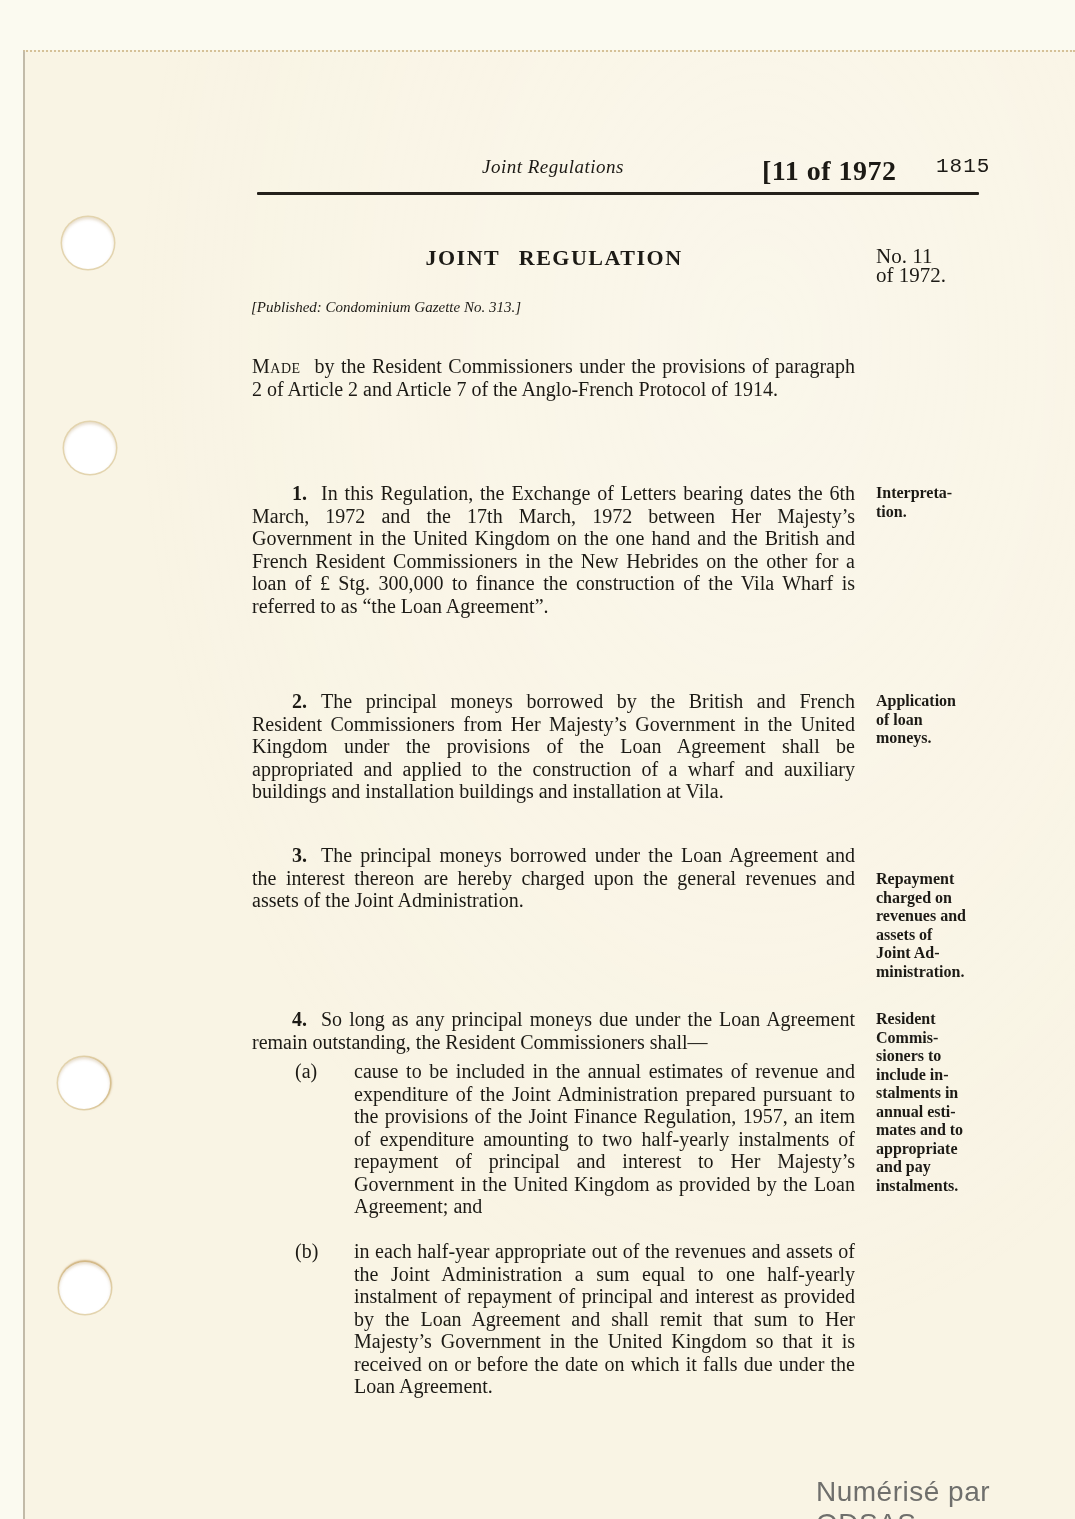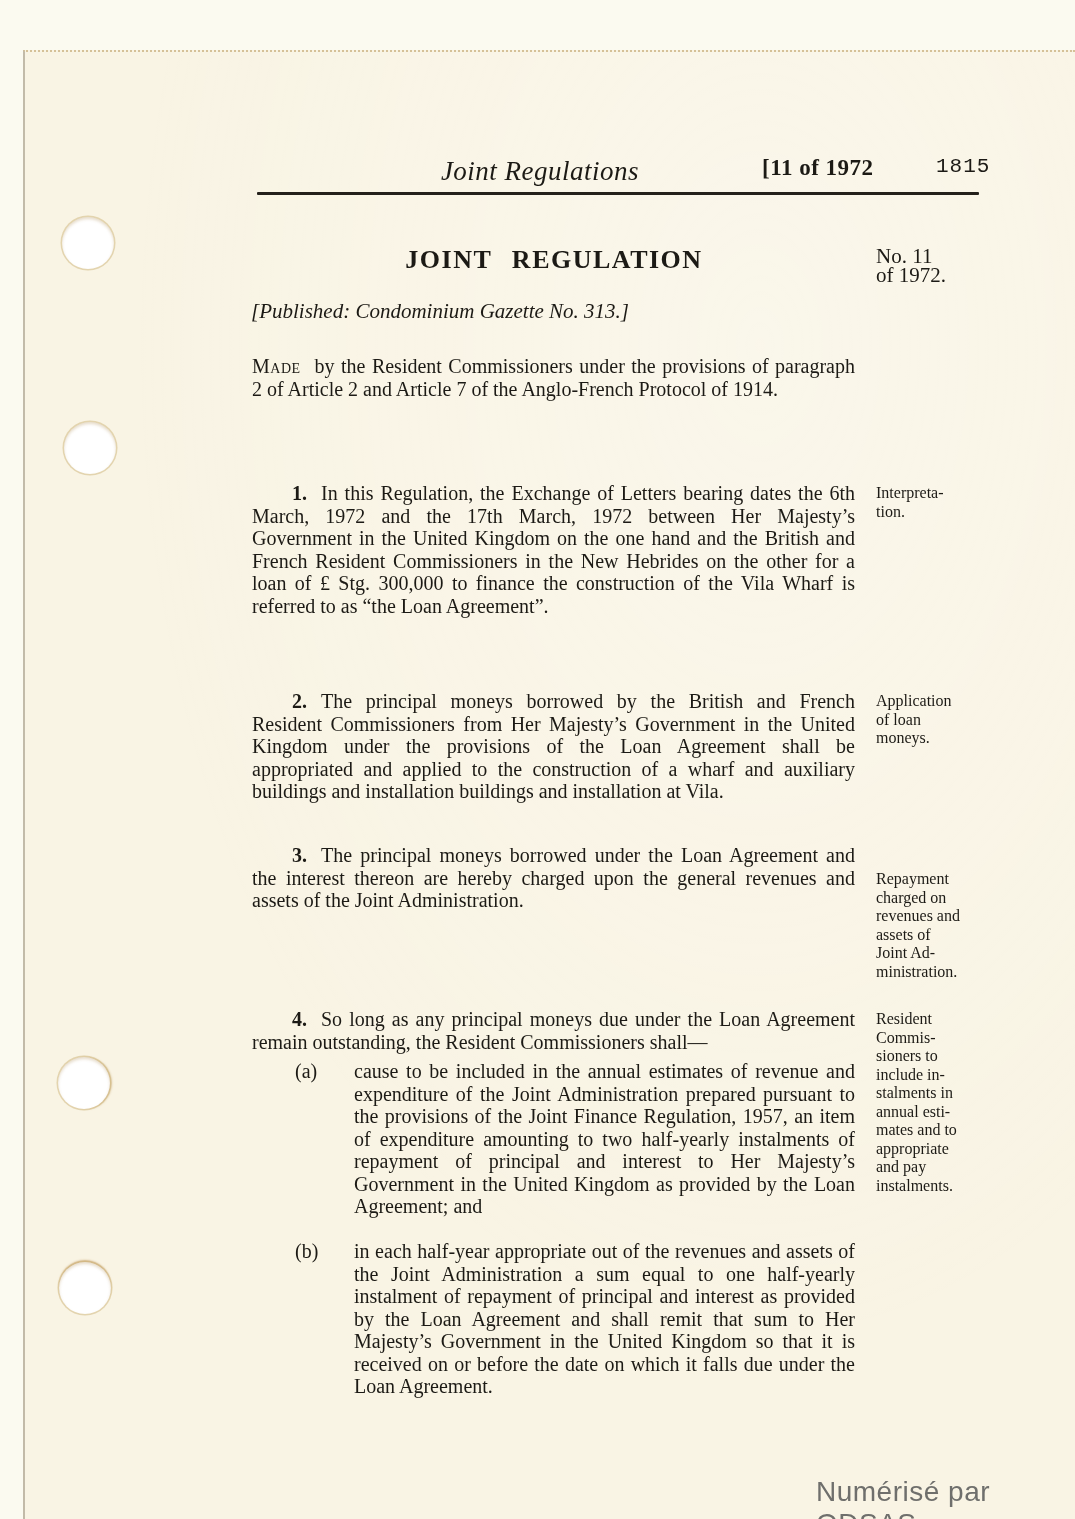--- a/index.html
+++ b/index.html
@@ -23,61 +23,61 @@
     position:absolute;width:52px;height:52px;border-radius:50%;
     background:#ffffff;
     box-shadow:0 0 0 1.5px rgba(205,180,120,.5), inset 0 2px 3px rgba(160,120,50,.25);
   }
   .hole.h1{left:62px;top:217px;}
   .hole.h2{left:64px;top:422px;}
   .hole.h3{left:58px;top:1057px;box-shadow:0 0 0 1.5px rgba(205,180,120,.5), 2px 0 2px rgba(170,120,40,.35), inset 0 2px 3px rgba(160,120,50,.25);}
   .hole.h4{left:59px;top:1262px;box-shadow:0 0 0 1.5px rgba(205,180,120,.5), 0 -2px 2px rgba(170,110,30,.45), inset 0 2px 3px rgba(160,120,50,.25);}
   
   .run-title{
-    position:absolute;left:239px;top:156px;width:602px;
-    text-align:center;font-style:italic;font-size:27px;letter-spacing:.5px;
+    position:absolute;left:252px;top:156px;width:602px;
+    text-align:center;font-style:italic;font-size:19px;letter-spacing:.5px;
   }
   .issue{
     position:absolute;left:762px;top:155px;
-    font-weight:bold;font-size:23px;letter-spacing:.5px;
+    font-weight:bold;font-size:28px;letter-spacing:.5px;
   }
   .pageno{
     position:absolute;left:936px;top:155px;
     font-size:21px;letter-spacing:1px;font-family:Liberation Mono, monospace;
   }
   .rule{
     position:absolute;left:257px;top:192px;width:722px;height:3px;
     background:#24211b;border-radius:1px;
   }
   
   .doc-title{
     position:absolute;left:253px;top:245px;width:602px;
-    text-align:center;font-weight:bold;font-size:26px;
+    text-align:center;font-weight:bold;font-size:22px;
     letter-spacing:1.5px;word-spacing:12px;
   }
   .side-ref{
     position:absolute;left:876px;top:247px;width:120px;
     font-size:21px;line-height:19px;white-space:pre-line;
   }
   .published{
     position:absolute;left:251px;top:299px;width:620px;
-    font-style:italic;font-size:21px;
+    font-style:italic;font-size:15px;
   }
   
   .body-block{
     position:absolute;left:252px;width:603px;
     font-size:20px;line-height:22.5px;text-align:justify;
   }
   .body-block p{margin:0;}
   .lead-caps{font-variant:small-caps;letter-spacing:.5px;margin-right:14px;}
   .para{text-indent:40px;}
   .pnum{font-weight:bold;margin-right:14px;}
   .note{
     position:absolute;left:876px;width:118px;
-    font-size:16px;line-height:18.5px;white-space:pre-line;text-align:left;
+    font-size:16px;line-height:18.5px;white-space:pre-line;text-align:left;font-weight:bold;
   }
   .item{
     position:absolute;left:295px;width:560px;display:flex;
     font-size:20px;line-height:22.5px;
   }
   .ilabel{flex:none;width:42px;}
   .itext{width:518px;text-align:justify;margin-left:17px;}
   
   .watermark{
     position:absolute;left:816px;top:1476px;

